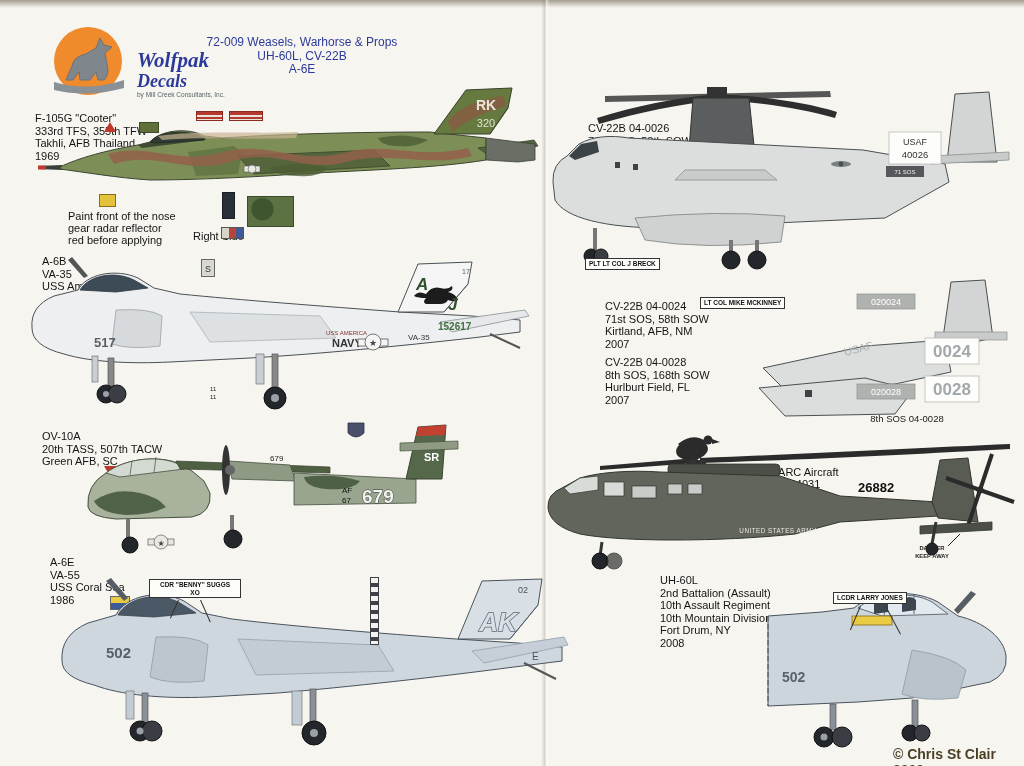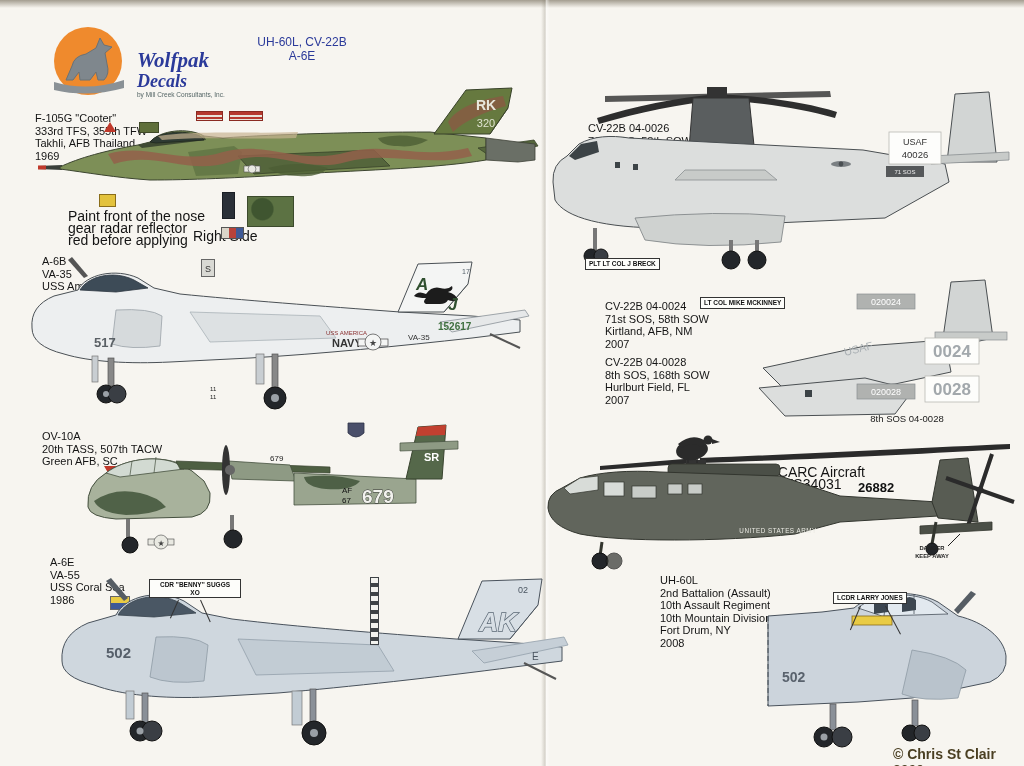--- a/index.html
+++ b/index.html
@@ -13,21 +13,21 @@
                font-size:12px;line-height:13.5px;color:#2b3a9a;}
   .brand{position:absolute;left:137px;top:49px;color:#2b3a9a;
          font-family:"Liberation Serif",serif;font-style:italic;font-weight:bold;}
   .brand .w1{font-size:21px;line-height:22px;}
   .brand .w2{font-size:18px;line-height:20px;}
   .brand .tag{font-size:6.5px;color:#566;font-style:normal;font-weight:normal;
               font-family:"Liberation Sans",sans-serif;}
   .lbl{position:absolute;font-size:6.5px;font-weight:bold;border:1px solid #333;
        background:#fdfdfa;padding:1px 3px;color:#111;white-space:nowrap;line-height:7.5px;text-align:center;}
   .leader{position:absolute;width:1px;background:#333;transform-origin:top center;}
-  .note{font-size:14px;line-height:12px;}
+  .note{font-size:11px;line-height:12px;}
   .tri-up{width:0;height:0;border-left:6px solid transparent;border-right:6px solid transparent;
           border-bottom:10px solid #c0392b;}
   .tri-down{width:0;height:0;border-left:6px solid transparent;border-right:6px solid transparent;
             border-top:10px solid #c0392b;}
   .chip{position:absolute;box-sizing:border-box;}
   .crease{position:absolute;left:541px;top:0;width:9px;height:766px;
           background:linear-gradient(90deg,rgba(0,0,0,0),rgba(125,118,102,.28) 45%,rgba(255,255,255,.5) 60%,rgba(0,0,0,0));}
   .scan-top{position:absolute;left:0;top:0;width:1024px;height:8px;
             background:linear-gradient(#a39d90,rgba(247,245,240,0));}
   .copyright{position:absolute;left:893px;top:746px;font-size:14px;font-weight:bold;color:#4a3f22;}
@@ -46,20 +46,21 @@
     <circle cx="42" cy="37" r="34" fill="#ef8a2d"></circle>
     <path d="M8 58 Q42 68 78 56 L78 64 Q42 74 8 66 Z" fill="#8a9196"></path>
     <path fill="#7f878d" stroke="#6a7277" stroke-width="1" d="M20 56 L26 42 Q28 32 40 30 L50 24 L54 14 L58 21 L66 23 L59 29 L61 40 Q64 50 58 56 L52 56 L50 48 L44 56 L34 56 L33 48 L27 56 Z"></path>
   </svg>
   <div class="brand">
     <div class="w1">Wolfpak</div>
     <div class="w2">Decals</div>
     <div class="tag">by Mill Creek Consultants, Inc.</div>
   </div>
   <div class="title-block">
+    <div>72-009  Weasels, Warhorse &amp; Props</div>
     <div>UH-60L, CV-22B</div>
     <div>A-6E</div>
   </div>
 
   <div class="tb" style="left:35px;top:112px">
     <div>F-105G "Cooter"</div>
     <div>333rd TFS, 355th TFW</div>
     <div>Takhli, AFB Thailand</div>
     <div>1969</div>
   </div>

